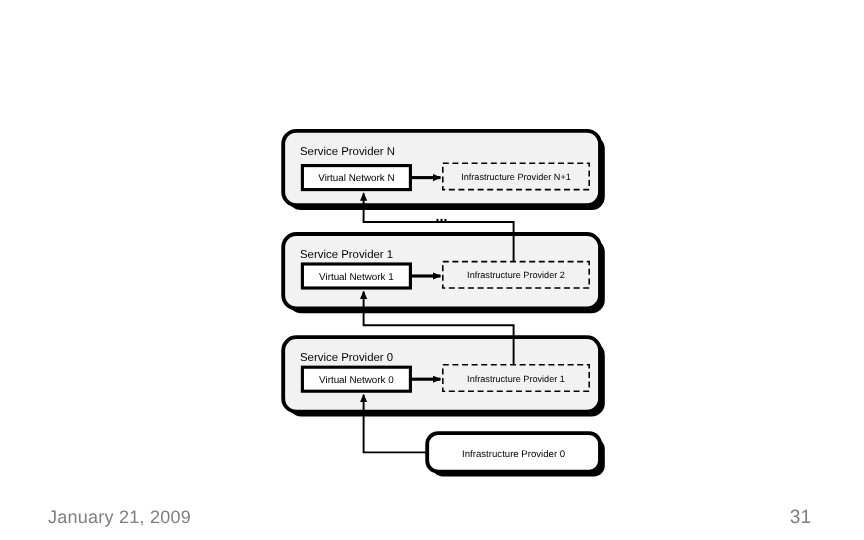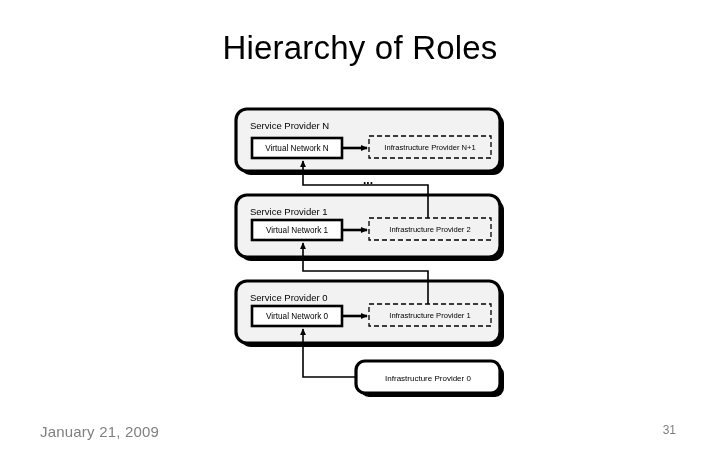--- a/index.html
+++ b/index.html
@@ -50,35 +50,34 @@
     color: #7f7f7f;
     letter-spacing: 0.2px;
     white-space: nowrap;
   }
   #footer-page {
     position: absolute;
     left: 640px;
     top: 423px;
     width: 36px;
     text-align: right;
-    font-size: 12px;
+    font-size: 16px;
     color: #7f7f7f;
     white-space: nowrap;
   }
   .svg-box-label {
     font-family: "Liberation Sans", sans-serif;
     fill: #000000;
   }
 </style>
 </head>
 <body>
 
 <div id="slide">
 
-  <div id="slide-title">Hierarchy of Roles</div>
 
   <svg id="diagram" viewBox="0 0 720 450" xmlns="http://www.w3.org/2000/svg">
 
     <defs>
       <marker id="arrowhead" markerWidth="7" markerHeight="7" refX="6.2" refY="3" orient="auto" markerUnits="userSpaceOnUse">
         <path d="M0,0 L7,3 L0,6 z" fill="#000000"></path>
       </marker>
       <marker id="arrowhead-thin" markerWidth="7" markerHeight="7" refX="6.2" refY="3" orient="auto" markerUnits="userSpaceOnUse">
         <path d="M0,0 L7,3 L0,6 z" fill="#000000"></path>
       </marker>

